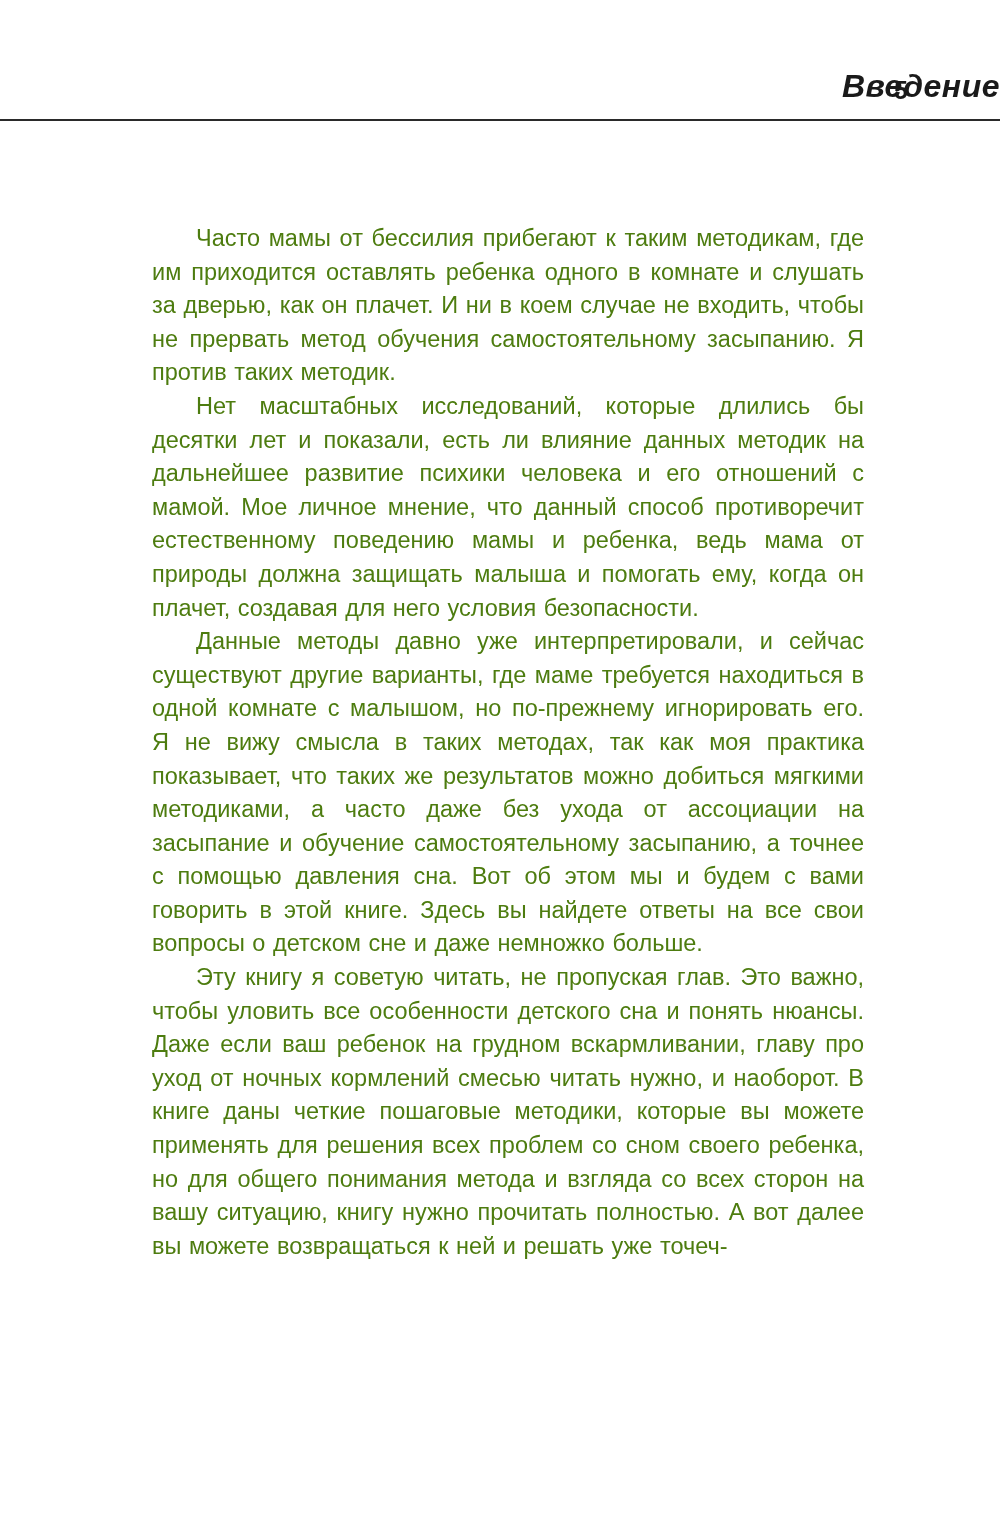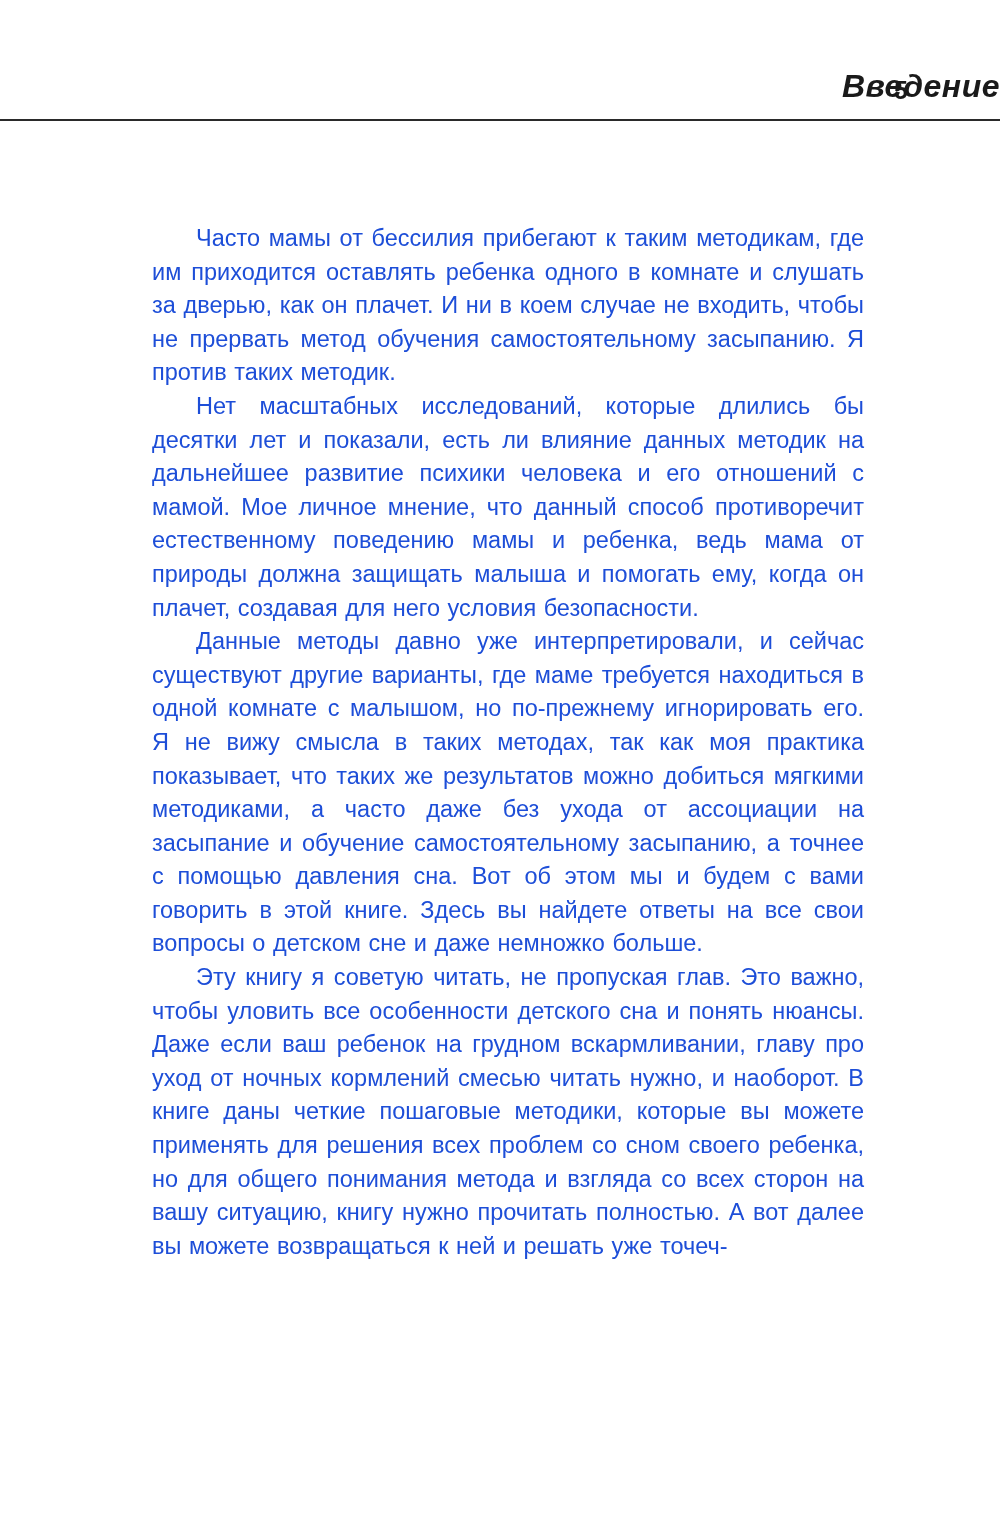--- a/index.html
+++ b/index.html
@@ -51,21 +51,21 @@
     top: 222px;
     left: 152px;
     width: 712px;
   }
   .page-body p {
     margin: 0;
     font-size: 23.5px;
     line-height: 33.6px;
     text-align: justify;
     text-indent: 44px;
-    color: #1d4ed8;
+    color: #4d7c0f;
     word-spacing: 1px;
   }
 </style>
 </head>
 <body>
 
 <header class="running-head">
   <div class="head-title">Введение</div>
   <div class="head-pagenum">5</div>
 </header>

